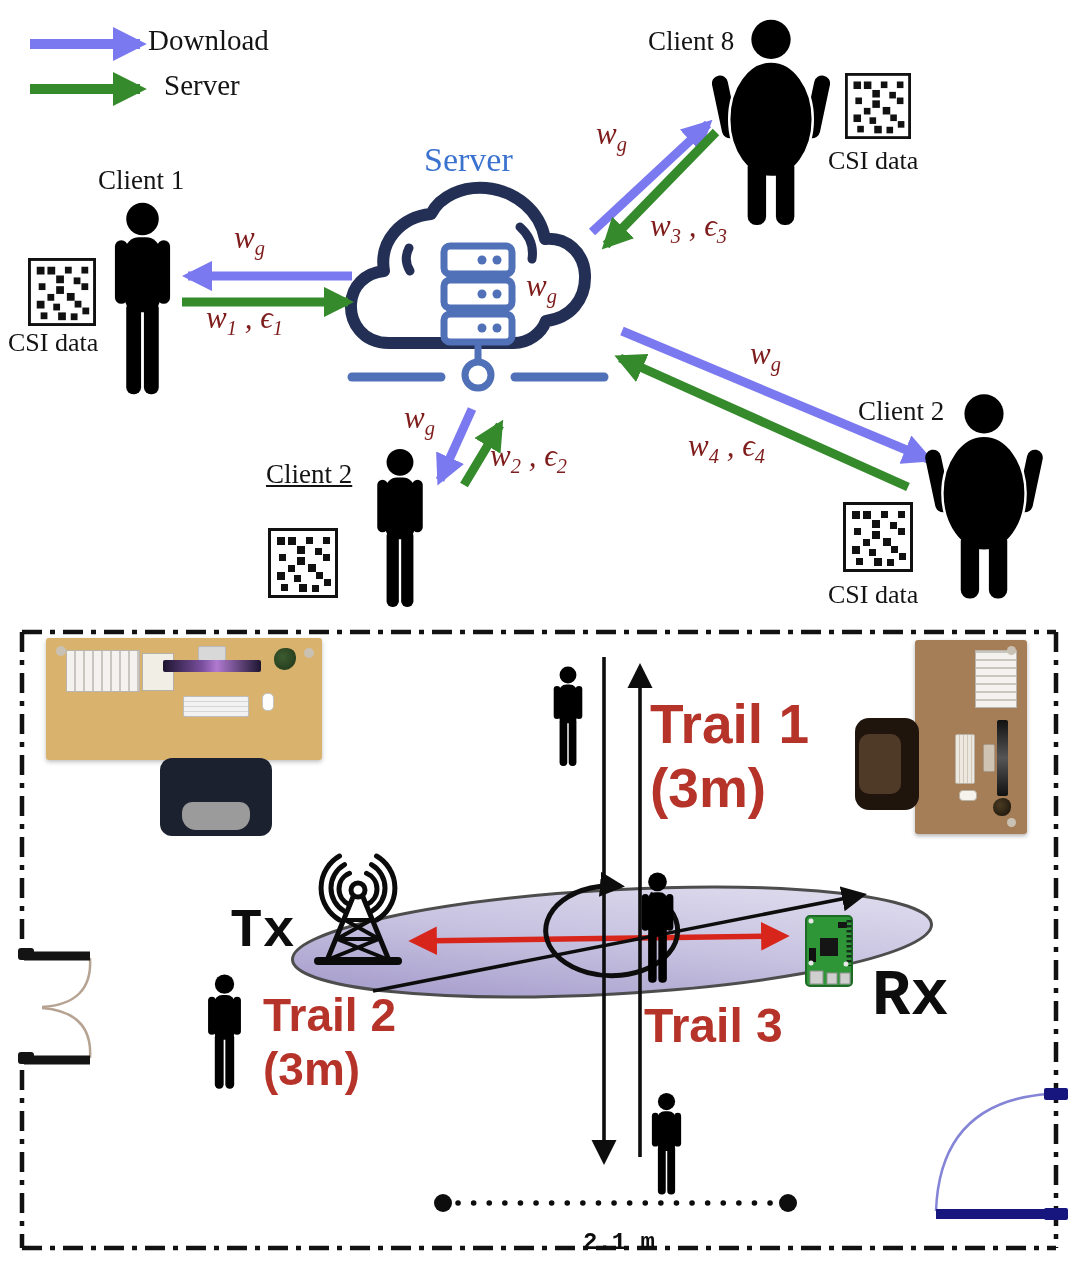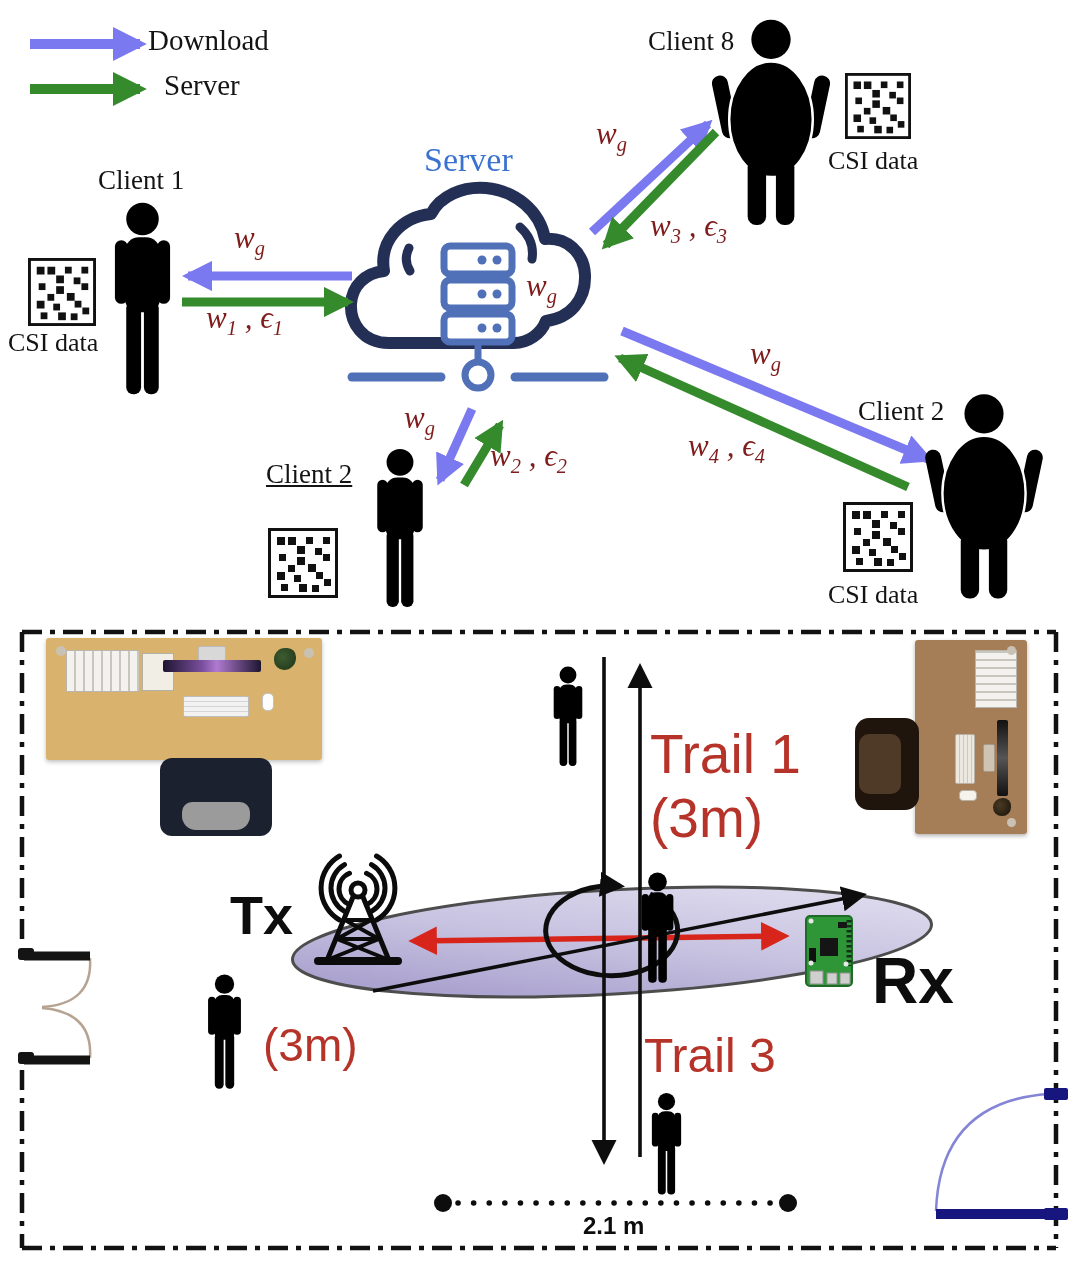--- a/index.html
+++ b/index.html
@@ -8,24 +8,24 @@
   .layer-desks{position:absolute;inset:0;z-index:1;}
   .layer-svg{position:absolute;inset:0;z-index:2;}
   .layer-text{position:absolute;inset:0;z-index:3;pointer-events:none;}
   .tlabel{position:absolute;color:#141414;font-size:27px;white-space:nowrap;}
   .csi{font-size:26px;}
   .server-lbl{font-size:34px;color:#3b72cf;}
   .legend-lbl{font-size:29px;}
   .mlabel{position:absolute;font-style:italic;font-size:31px;color:#7f1d1d;white-space:nowrap;
           font-family:"Liberation Serif",serif;}
   .mlabel sub{font-size:0.66em;}
-  .rlabel{position:absolute;font-family:"Liberation Sans",sans-serif;font-weight:normal;
-          color:#b6332a;white-space:nowrap;margin-top:30px;}
-  .blabel{position:absolute;font-family:Liberation Sans, sans-serif;font-weight:bold;
-          color:#0d0d0d;white-space:nowrap;}
+  .rlabel{position:absolute;font-family:"Liberation Sans",sans-serif;font-weight:bold;
+          color:#b6332a;white-space:nowrap;}
+  .blabel{position:absolute;font-family:Liberation Mono, monospace;font-weight:bold;
+          color:#0d0d0d;white-space:nowrap;margin-top:17px;}
   
   .desk{position:absolute;}
   .desk-l{left:46px;top:638px;width:276px;height:122px;background:#d9b36e;border-radius:3px;
           box-shadow:0 2px 4px rgba(0,0,0,.25);}
   .desk-r{left:915px;top:640px;width:112px;height:194px;background:#a57e58;border-radius:3px;
           box-shadow:0 2px 4px rgba(0,0,0,.3);}
   .item{position:absolute;}
   .books-l{left:20px;top:12px;width:72px;height:40px;background:repeating-linear-gradient(90deg,#f4f2ee 0 7px,#c9c6c0 7px 9px);border:1px solid #b9b5ad;}
   .box-l{left:96px;top:15px;width:30px;height:36px;background:#f1eee6;border:1px solid #b5b0a5;}
   .monitor-l{left:117px;top:22px;width:98px;height:12px;background:linear-gradient(90deg,#1d1530,#7a4f9e 40%,#b07ad0 55%,#1d1530);border-radius:2px;}
@@ -298,20 +298,21 @@
     <div class="mlabel" style="left:404px;top:400px;"><span>w</span><sub>g</sub></div>
     <div class="mlabel" style="left:490px;top:438px;"><span>w</span><sub>2</sub><span> , </span><span>ϵ</span><sub>2</sub></div>
     <div class="mlabel" style="left:750px;top:336px;"><span>w</span><sub>g</sub></div>
     <div class="mlabel" style="left:688px;top:428px;"><span>w</span><sub>4</sub><span> , </span><span>ϵ</span><sub>4</sub></div>
 
     <div class="rlabel" style="left:650px;top:692px;font-size:55px;line-height:64px;">
       <div>Trail 1</div>
       <div>(3m)</div>
     </div>
     <div class="rlabel" style="left:263px;top:988px;font-size:46px;line-height:54px;">
+      <div>Trail 2</div>
       <div>(3m)</div>
     </div>
     <div class="rlabel" style="left:644px;top:998px;font-size:48px;text-align:right;">Trail 3</div>
     <div class="blabel" style="left:230px;top:884px;font-size:54px;">Tx</div>
     <div class="blabel" style="left:872px;top:944px;font-size:64px;">Rx</div>
     <div class="blabel" style="left:583px;top:1212px;font-size:24px;">2.1 m</div>
   </div>
 
 </div>
 

